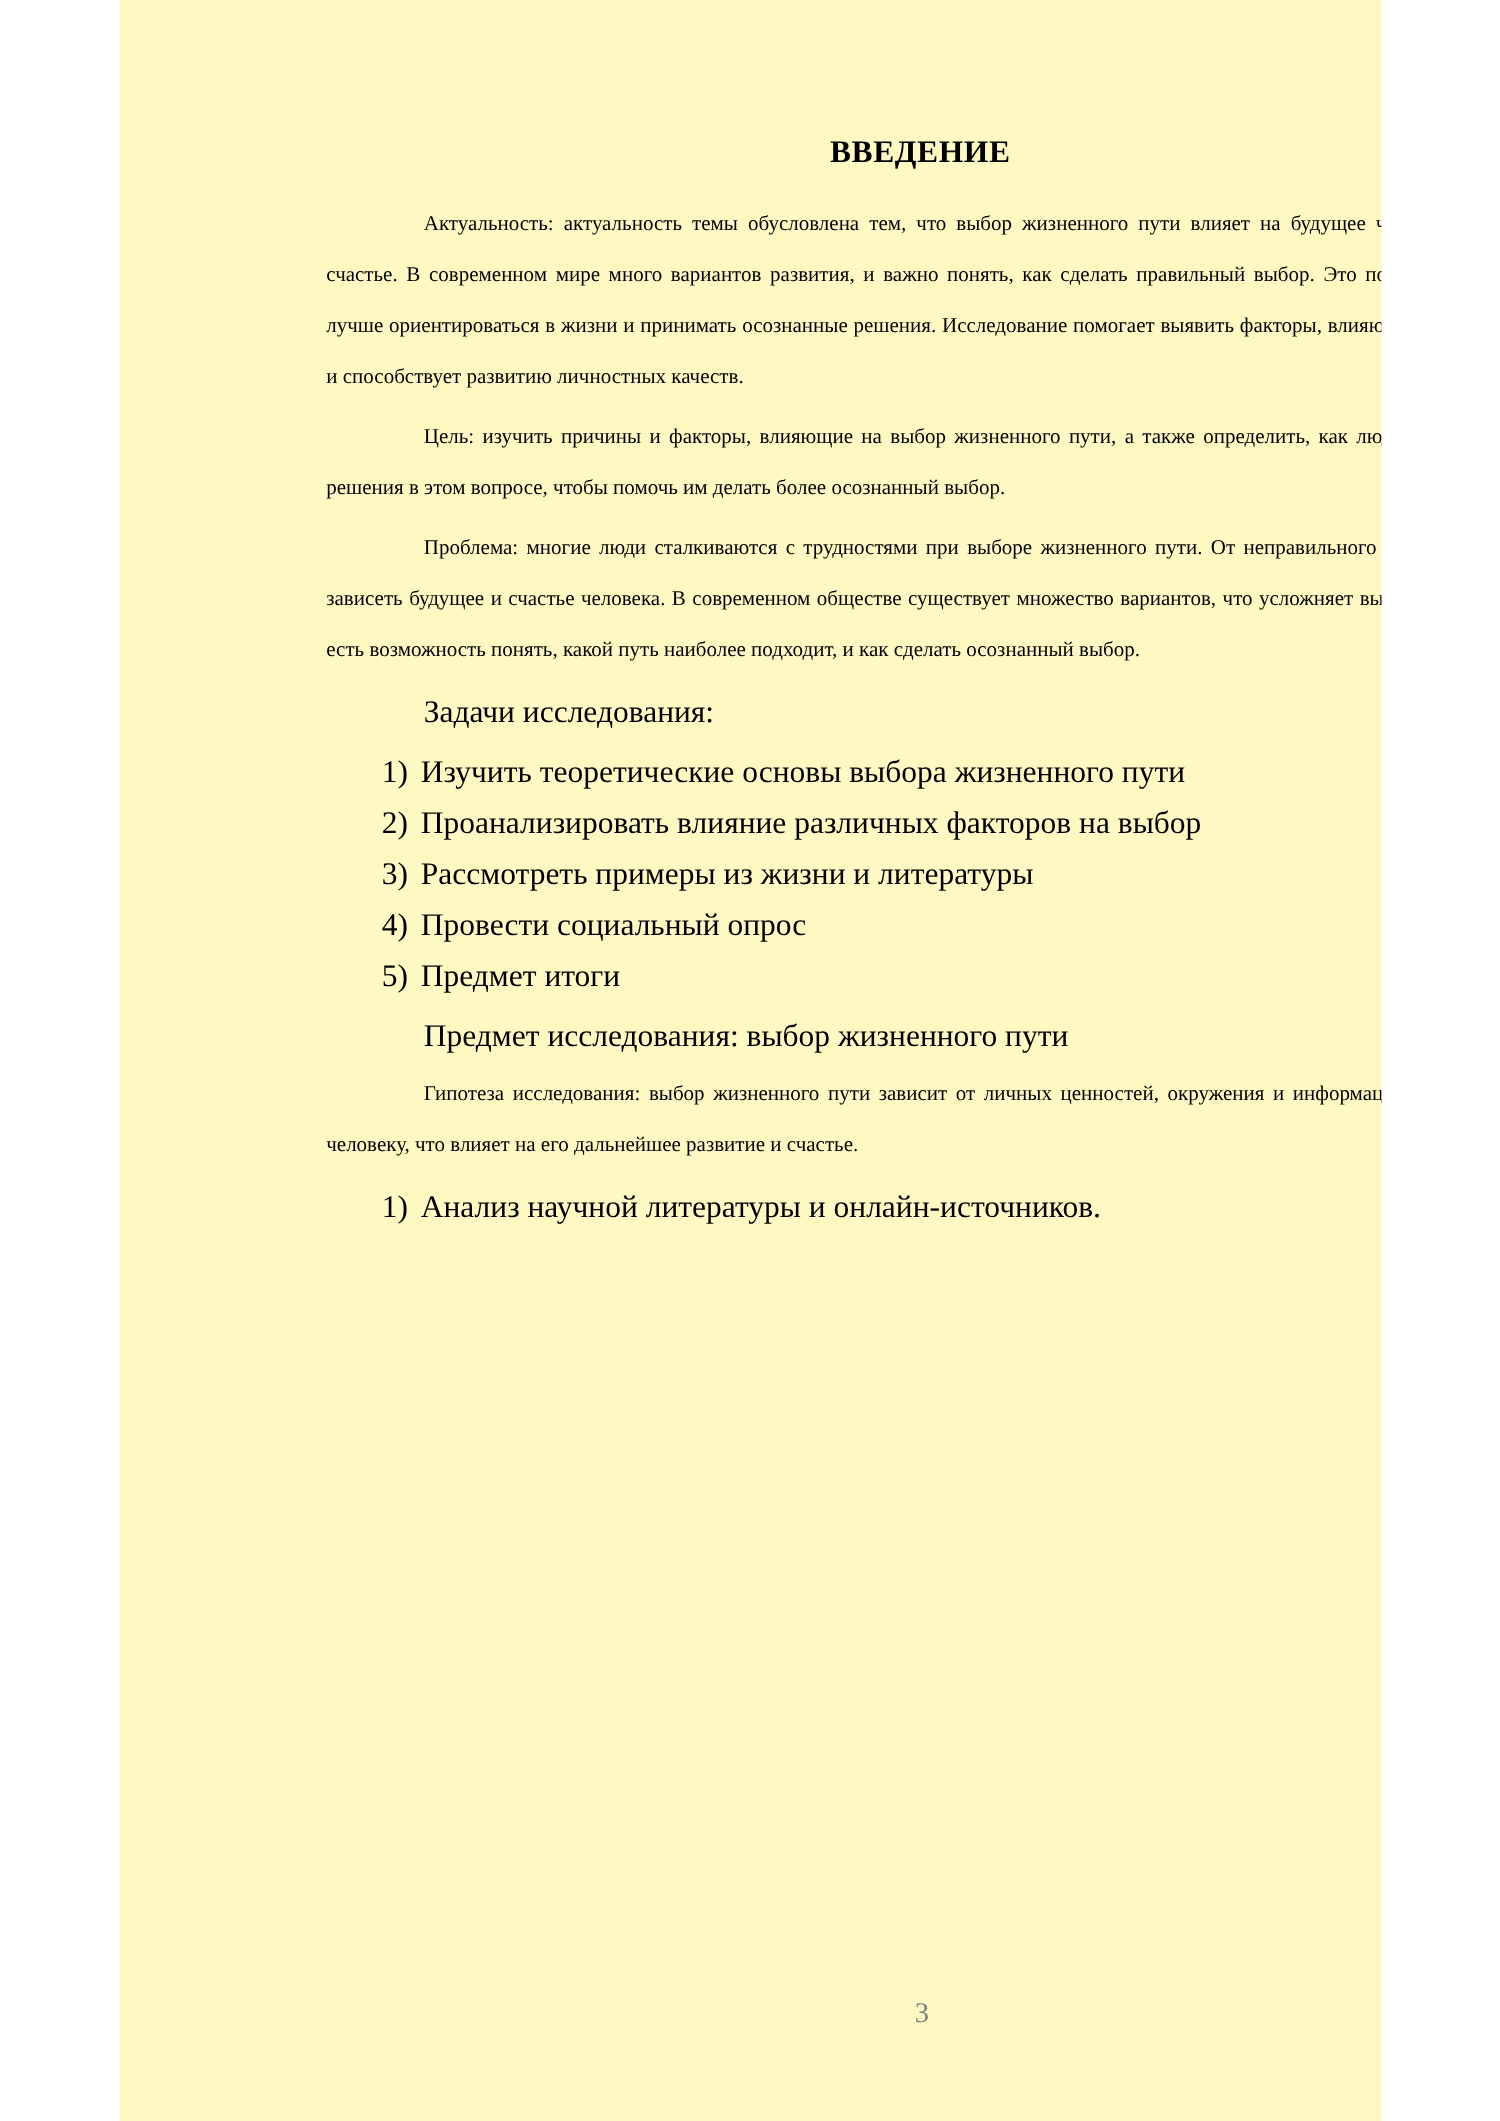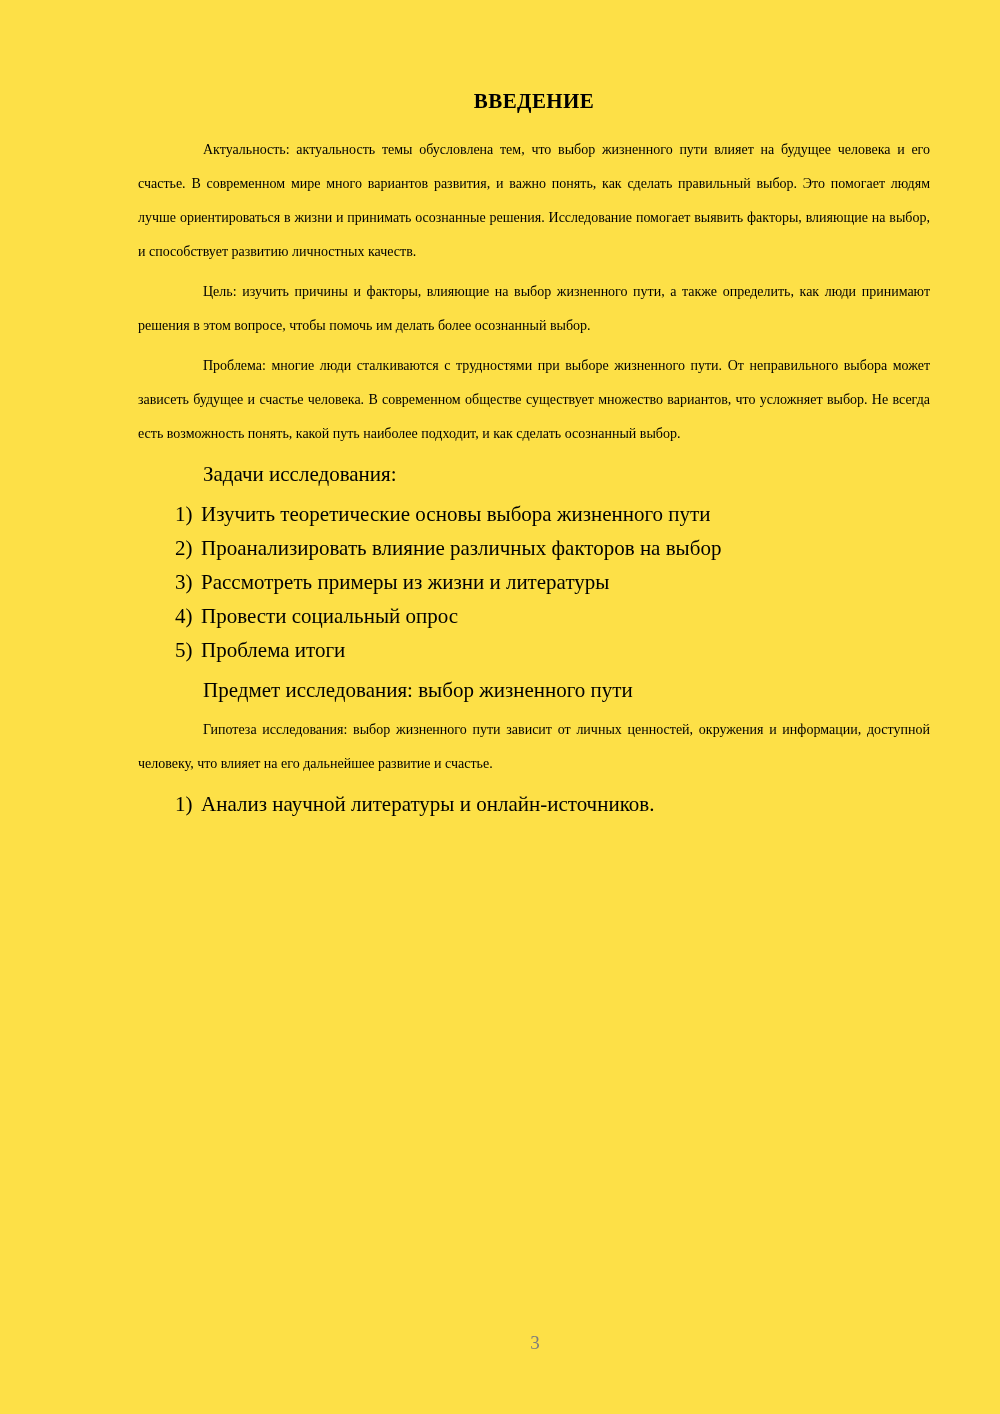--- a/index.html
+++ b/index.html
@@ -4,23 +4,23 @@
 <title>ВВЕДЕНИЕ</title>
 <style>
   html, body {
     margin: 0;
     padding: 0;
     background: #ffffff;
   }
 
   .page {
     position: relative;
-    width: 1000px;
+    width: 841px;
     height: 1414px;
-    background: #fde047;
+    background: #fef9c3;
     margin: 0 auto;
     overflow: hidden;
     font-family: "Liberation Serif", "DejaVu Serif", serif;
     color: #000000;
   }
 
   .content {
     position: absolute;
     left: 138px;
     top: 88px;
@@ -107,21 +107,21 @@
 
     <p class="para">Проблема: многие люди сталкиваются с трудностями при выборе жизненного пути. От неправильного выбора может зависеть будущее и счастье человека. В современном обществе существует множество вариантов, что усложняет выбор. Не всегда есть возможность понять, какой путь наиболее подходит, и как сделать осознанный выбор.</p>
 
     <p class="para-plain">Задачи исследования:</p>
 
     <ol class="num-list">
       <li><span class="marker">1)</span><span class="item-text">Изучить теоретические основы выбора жизненного пути</span></li>
       <li><span class="marker">2)</span><span class="item-text">Проанализировать влияние различных факторов на выбор</span></li>
       <li><span class="marker">3)</span><span class="item-text">Рассмотреть примеры из жизни и литературы</span></li>
       <li><span class="marker">4)</span><span class="item-text">Провести социальный опрос</span></li>
-      <li><span class="marker">5)</span><span class="item-text">Проблема итоги</span></li>
+      <li><span class="marker">5)</span><span class="item-text">Предмет итоги</span></li>
     </ol>
 
 
     <p class="para-plain">Предмет исследования: выбор жизненного пути</p>
 
     <p class="para">Гипотеза исследования: выбор жизненного пути зависит от личных ценностей, окружения и информации, доступной человеку, что влияет на его дальнейшее развитие и счастье.</p>
 
 
     <ol class="num-list">
       <li><span class="marker">1)</span><span class="item-text">Анализ научной литературы и онлайн-источников.</span></li>

